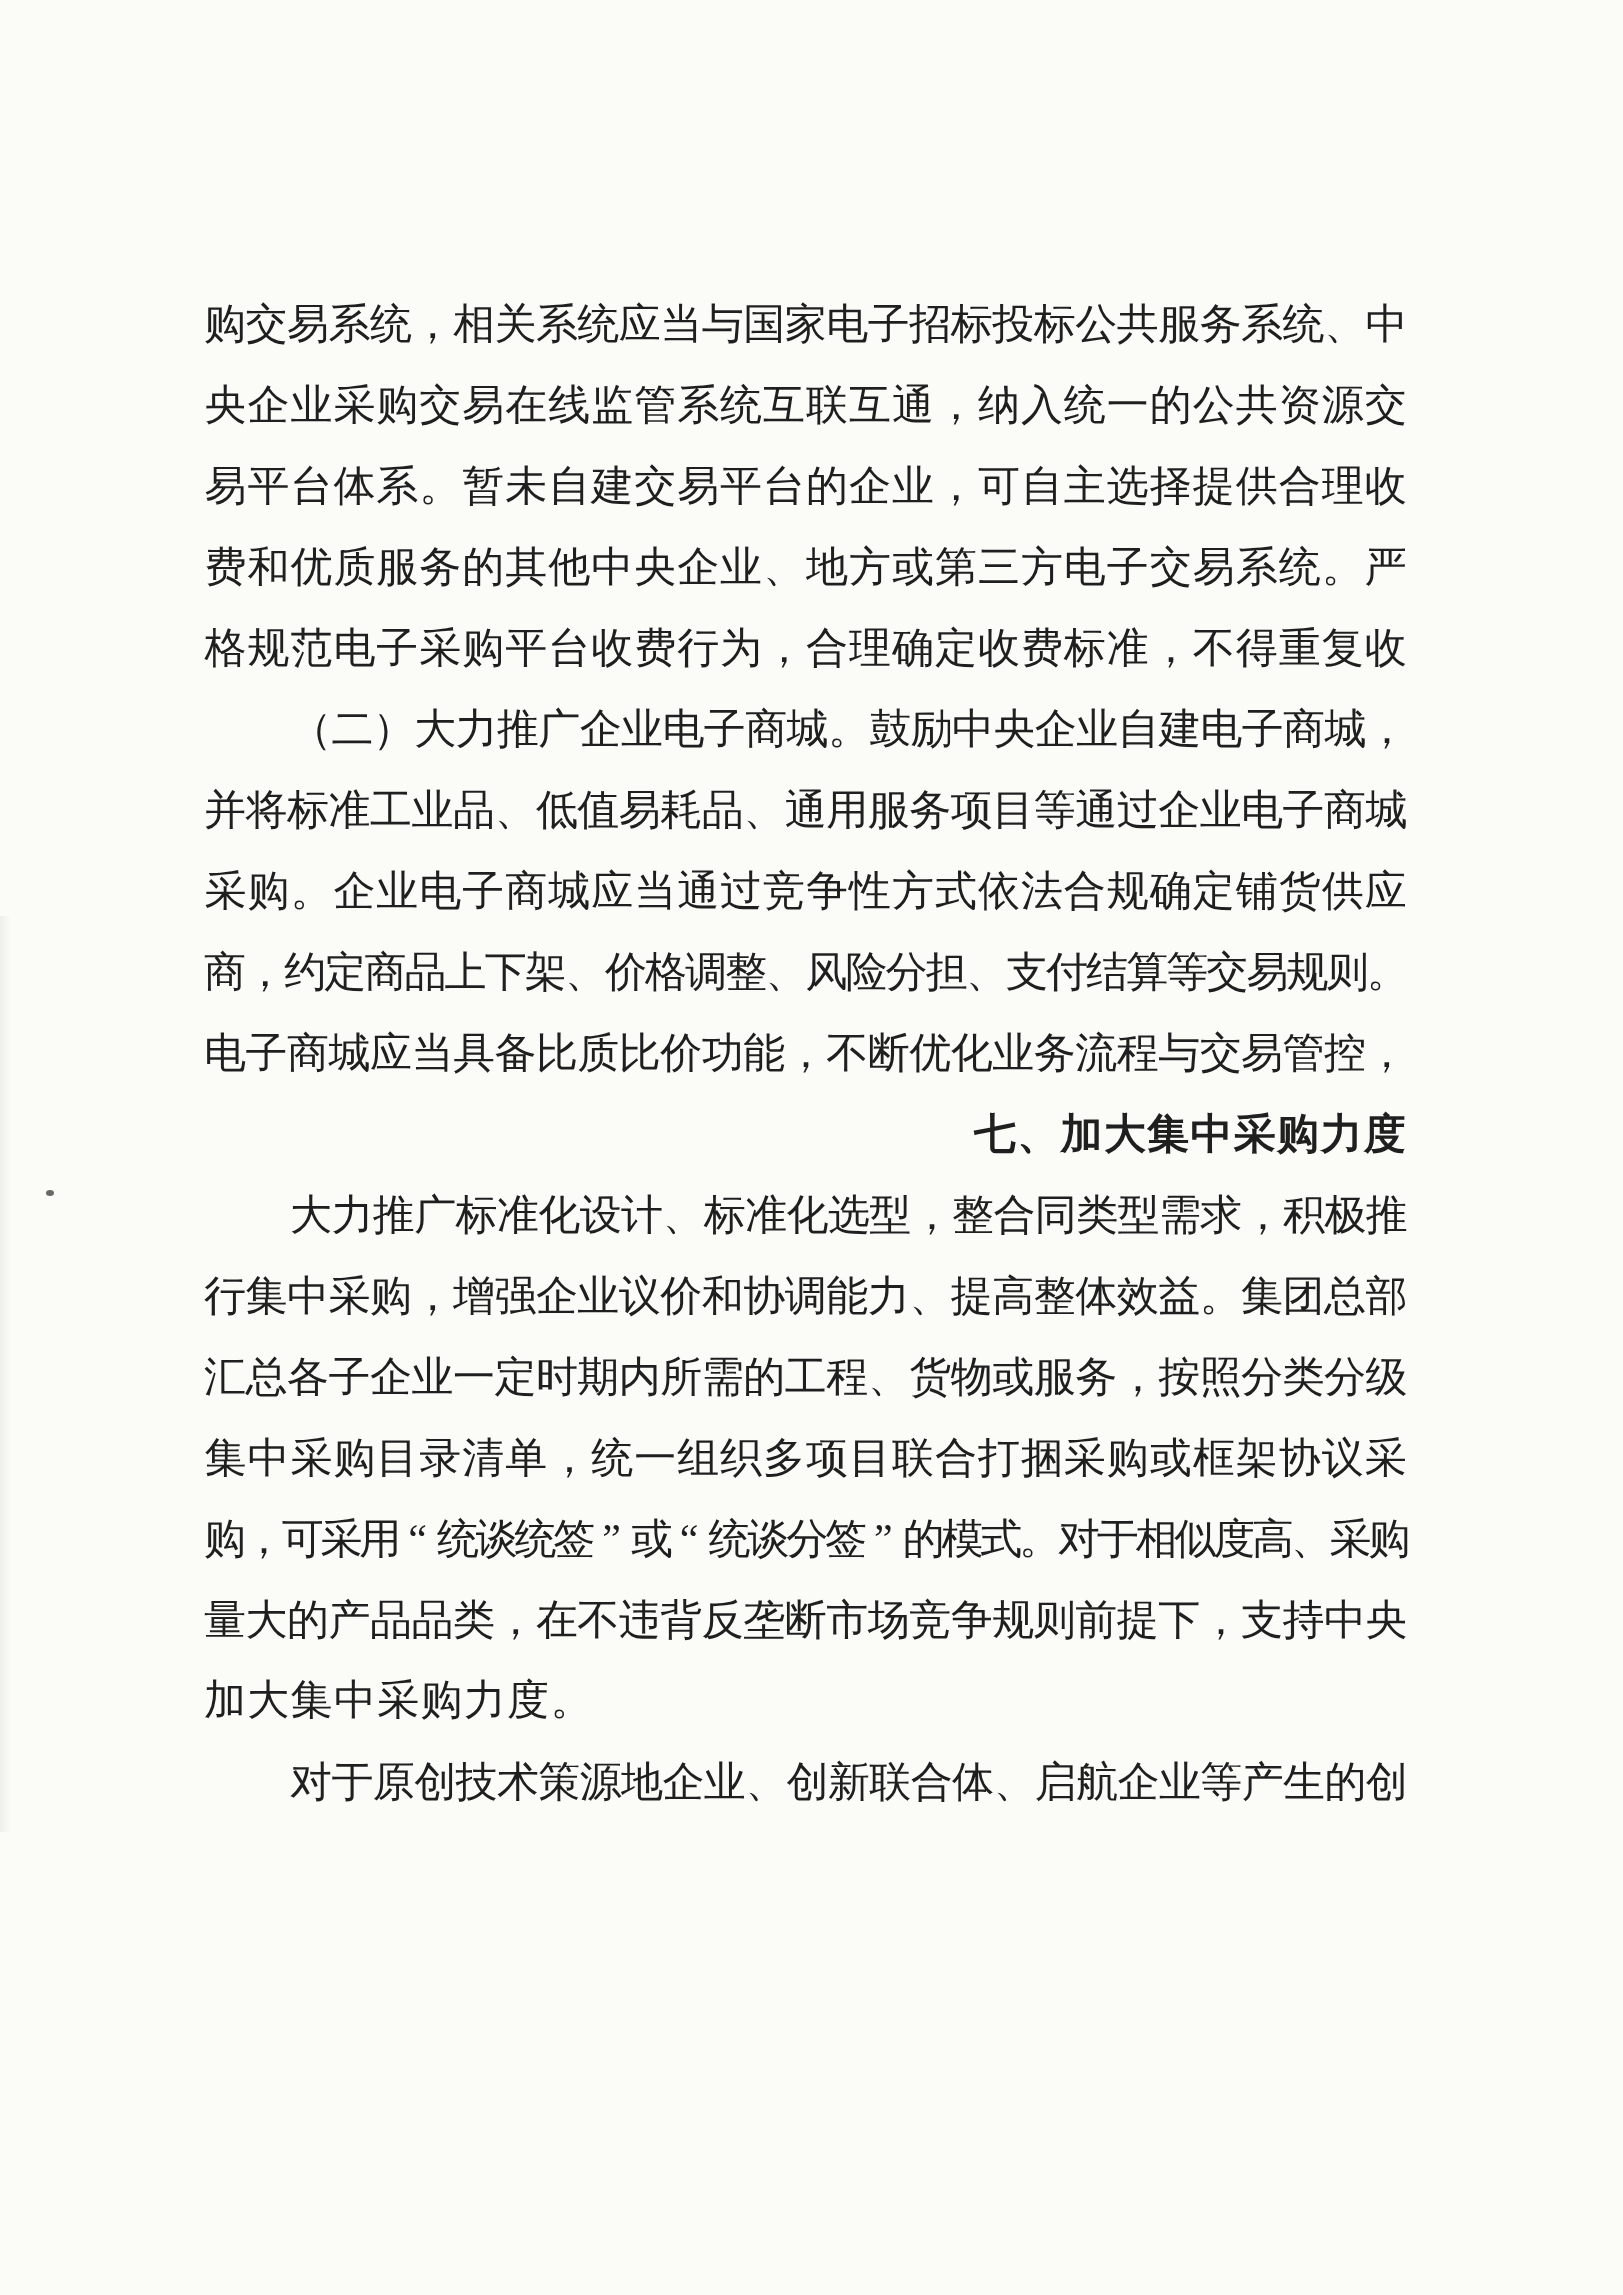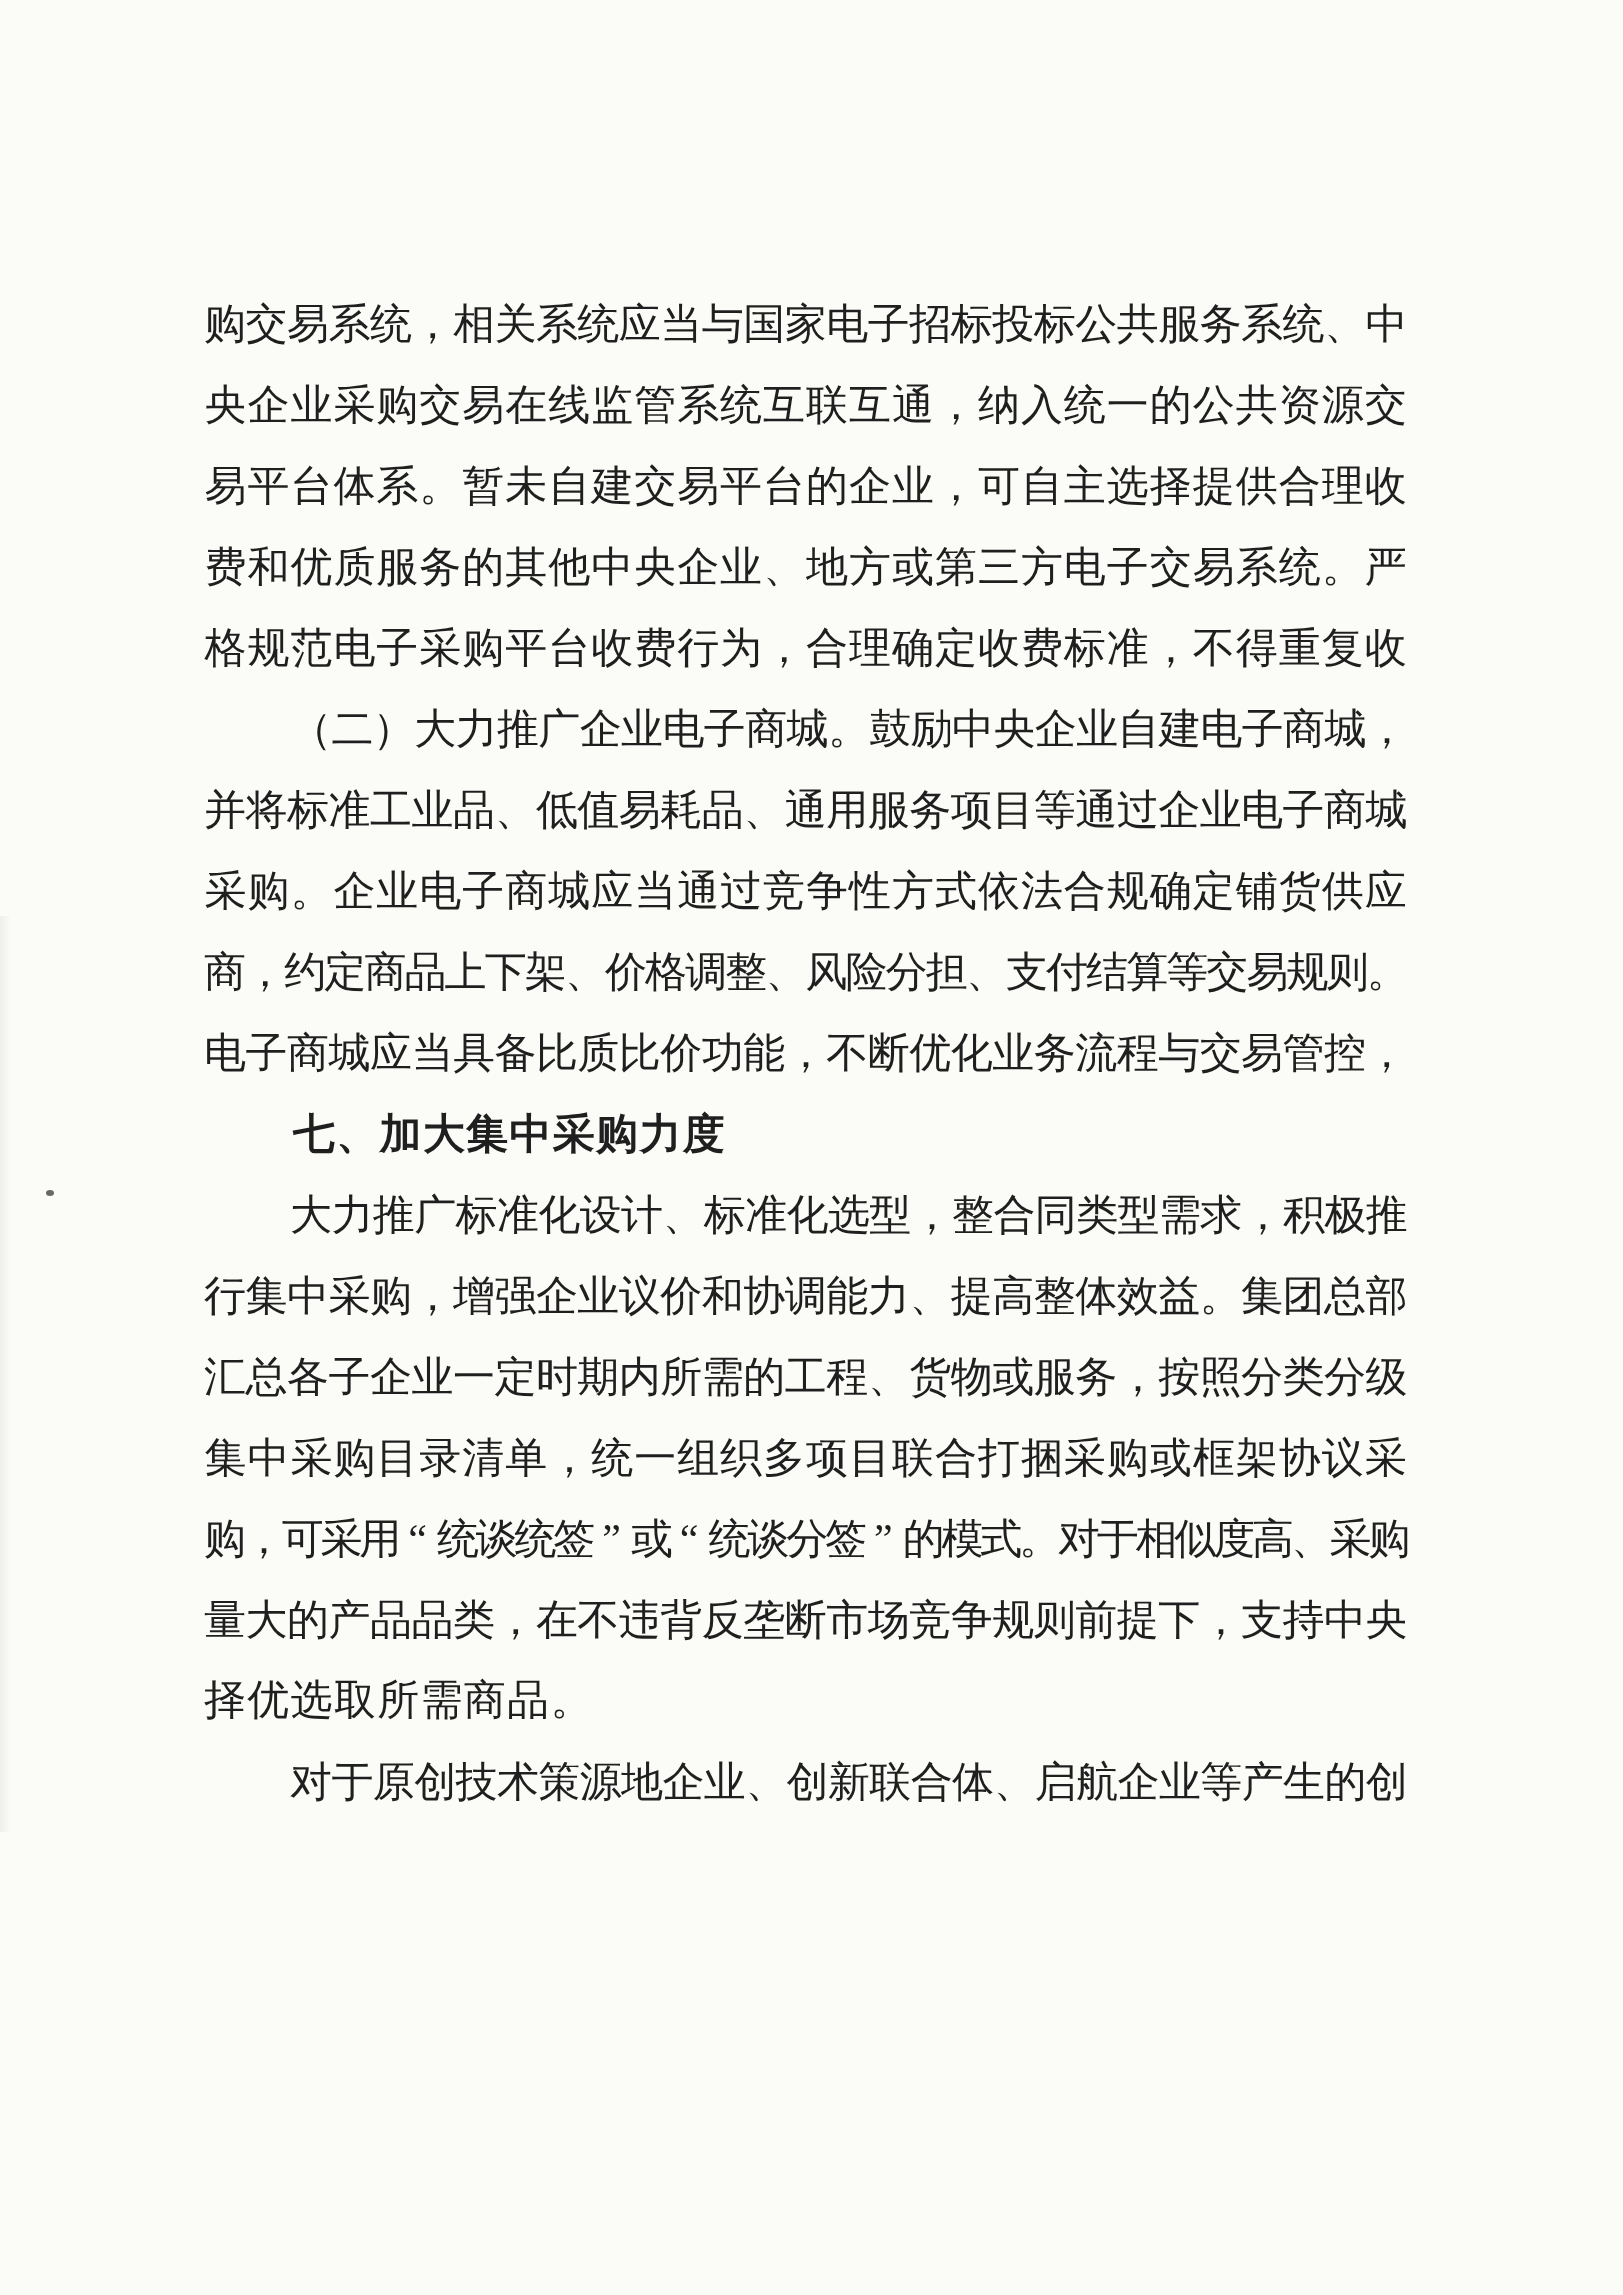--- a/index.html
+++ b/index.html
@@ -49,20 +49,21 @@
     white-space:nowrap;
   }
   
   .line.heading{
     line-height:81px;
     padding-left:89px;
     font-weight:700;
     letter-spacing:1.3px;
     white-space:nowrap;
     font-family:"Liberation Sans","DejaVu Sans",sans-serif;
+    text-align:right;
   }
   
   .speck{
     position:absolute;
     left:46px;
     top:1190px;
     width:7.9px;
     height:5.9px;
     background:#4d4d4d;
     border-radius:50%;
@@ -570,21 +571,21 @@
         <span class="ch">则</span>
         <span class="ch">前</span>
         <span class="ch">提</span>
         <span class="ch">下</span>
         <span class="ch">，</span>
         <span class="ch">支</span>
         <span class="ch">持</span>
         <span class="ch">中</span>
         <span class="ch">央</span>
       </div>
-      <div class="line plain">择优选取所需商品。</div>
+      <div class="line plain">加大集中采购力度。</div>
       <div class="line justified">
         <span class="indent-spacer"></span>
         <span class="ch">对</span>
         <span class="ch">于</span>
         <span class="ch">原</span>
         <span class="ch">创</span>
         <span class="ch">技</span>
         <span class="ch">术</span>
         <span class="ch">策</span>
         <span class="ch">源</span>

